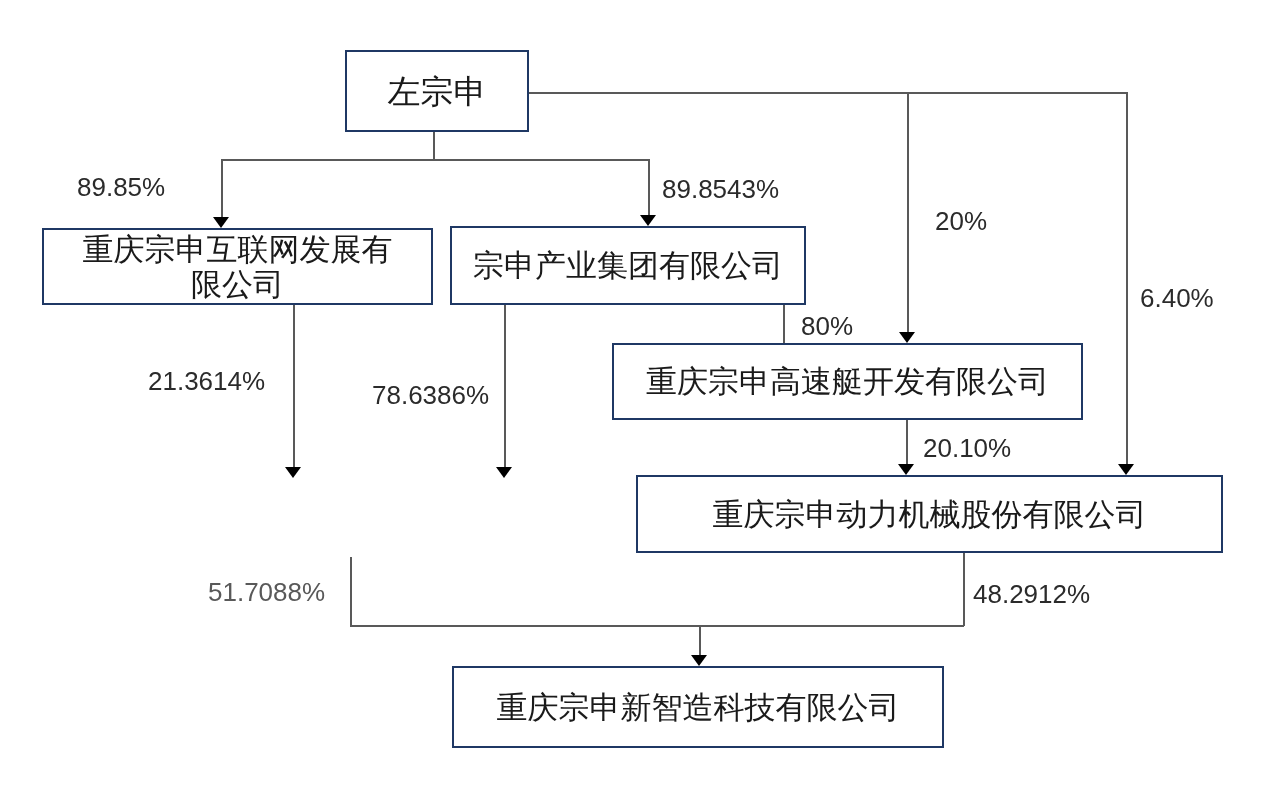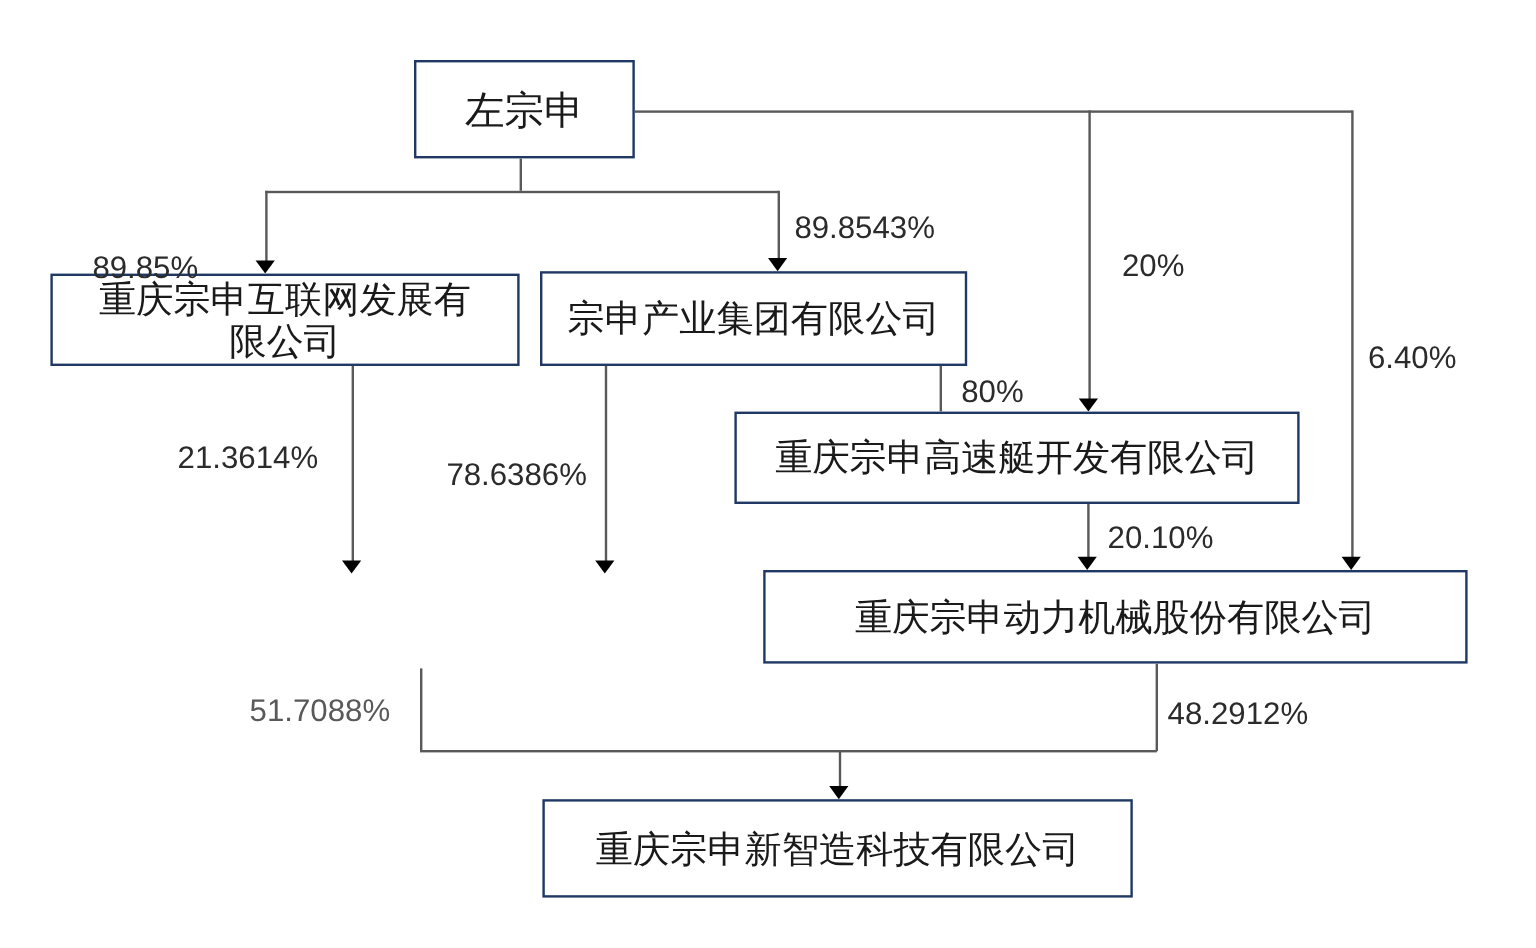--- a/index.html
+++ b/index.html
@@ -81,21 +81,21 @@
 
 
   <div class="node" style="left:636px;top:475px;width:587px;height:78px;">
     <span class="inner">重庆宗申动力机械股份有限公司</span>
   </div>
 
   <div class="node" style="left:452px;top:666px;width:492px;height:82px;">
     <span class="inner">重庆宗申新智造科技有限公司</span>
   </div>
 
-  <div class="pct" style="left:77px;top:172px;margin-top:36px;">89.85%</div>
+  <div class="pct" style="left:77px;top:172px;">89.85%</div>
   <div class="pct" style="left:662px;top:174px;">89.8543%</div>
   <div class="pct" style="left:935px;top:206px;">20%</div>
   <div class="pct" style="left:1140px;top:283px;">6.40%</div>
   <div class="pct" style="left:801px;top:311px;">80%</div>
   <div class="pct" style="left:148px;top:366px;">21.3614%</div>
   <div class="pct" style="left:372px;top:380px;">78.6386%</div>
   <div class="pct" style="left:923px;top:433px;">20.10%</div>
   <div class="pct muted" style="left:208px;top:577px;">51.7088%</div>
   <div class="pct" style="left:973px;top:579px;">48.2912%</div>
 

